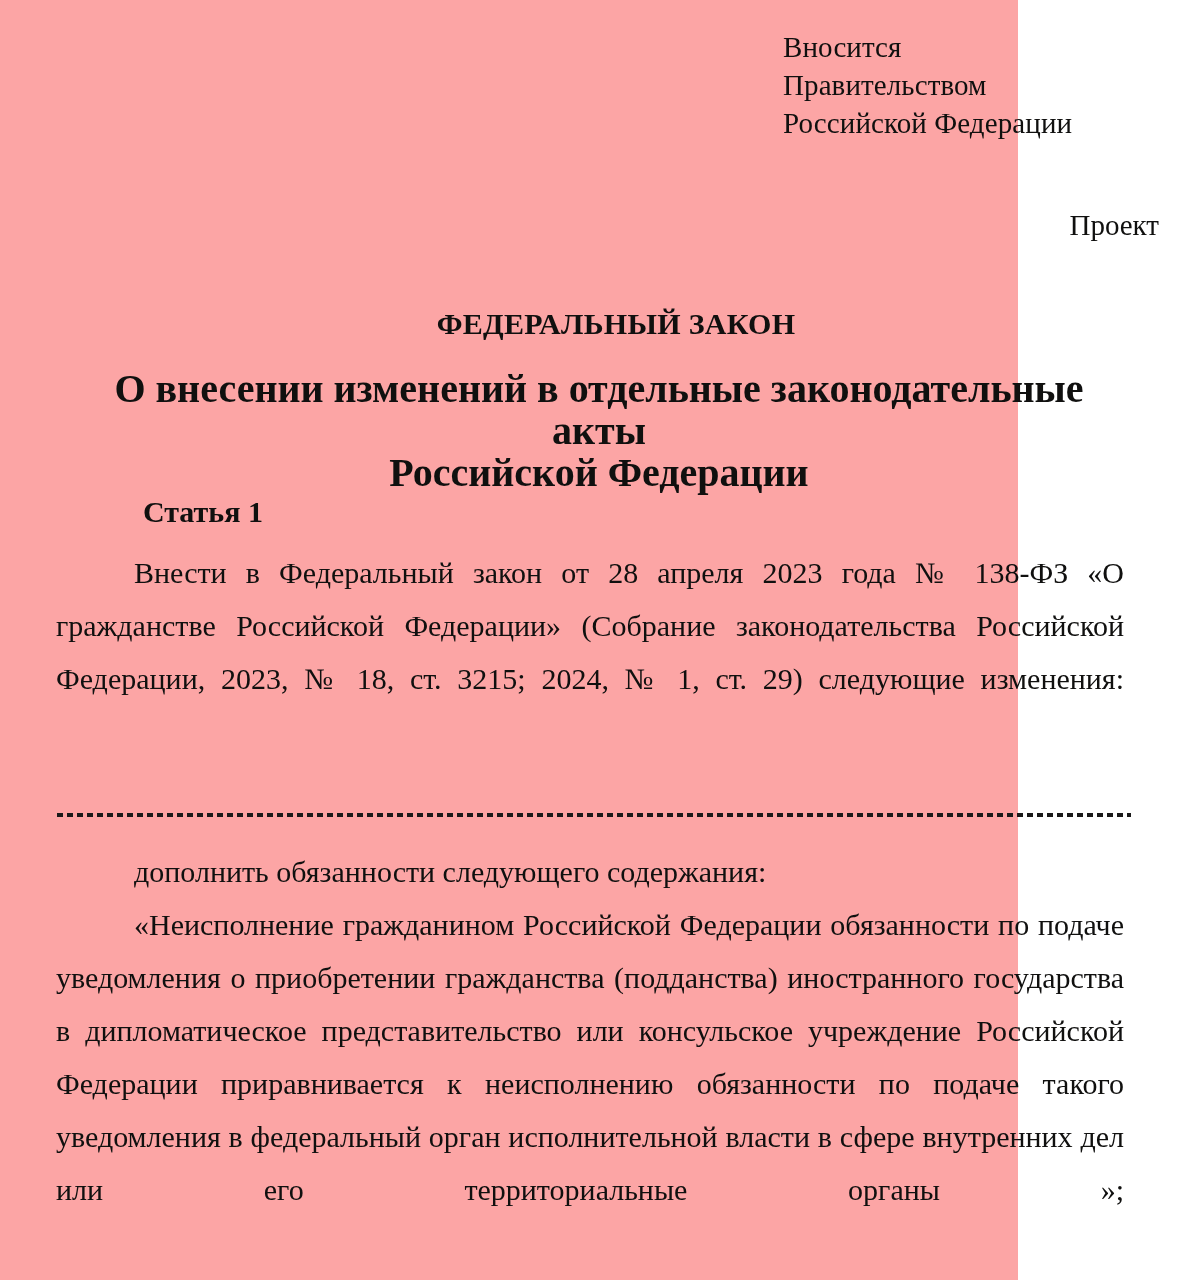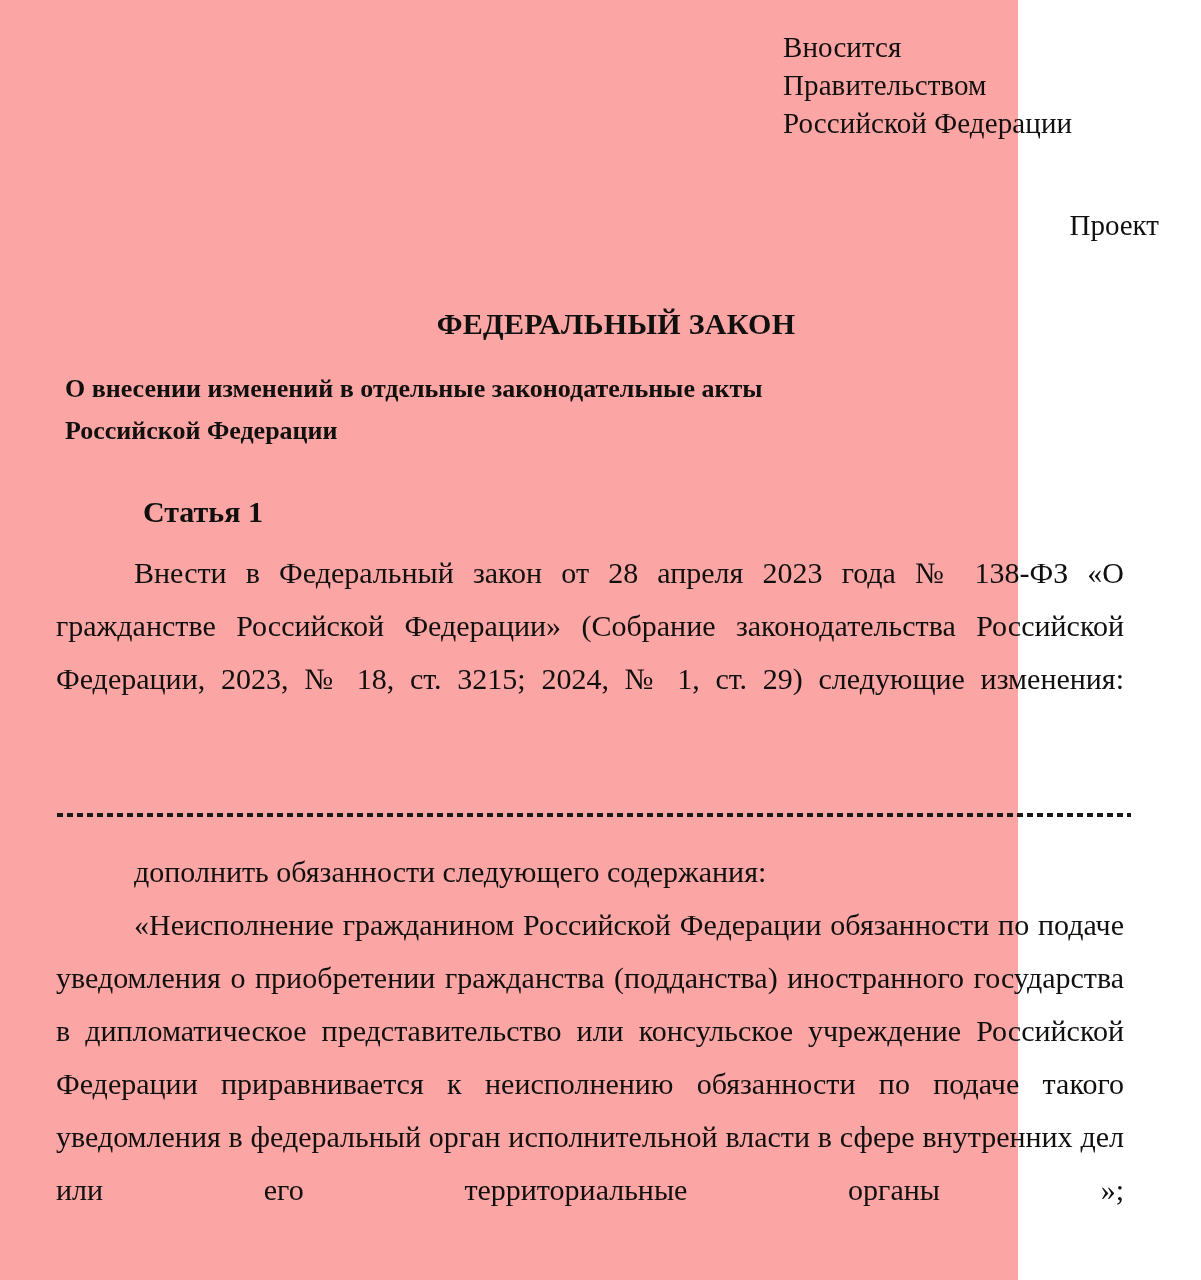--- a/index.html
+++ b/index.html
@@ -60,23 +60,23 @@
     font-weight: bold;
     font-size: 30px;
     line-height: 38px;
     letter-spacing: 0.3px;
   }
   .doc-subtitle {
     position: absolute;
     left: 65px;
     top: 368px;
     width: 1068px;
-    text-align: left;
+    text-align: center;
     font-weight: bold;
-    font-size: 26px;
+    font-size: 40px;
     line-height: 42px;
   }
   .doc-subtitle .sub-line {
     display: block;
   }
 
   
   .article-heading {
     position: absolute;
     left: 65px;

